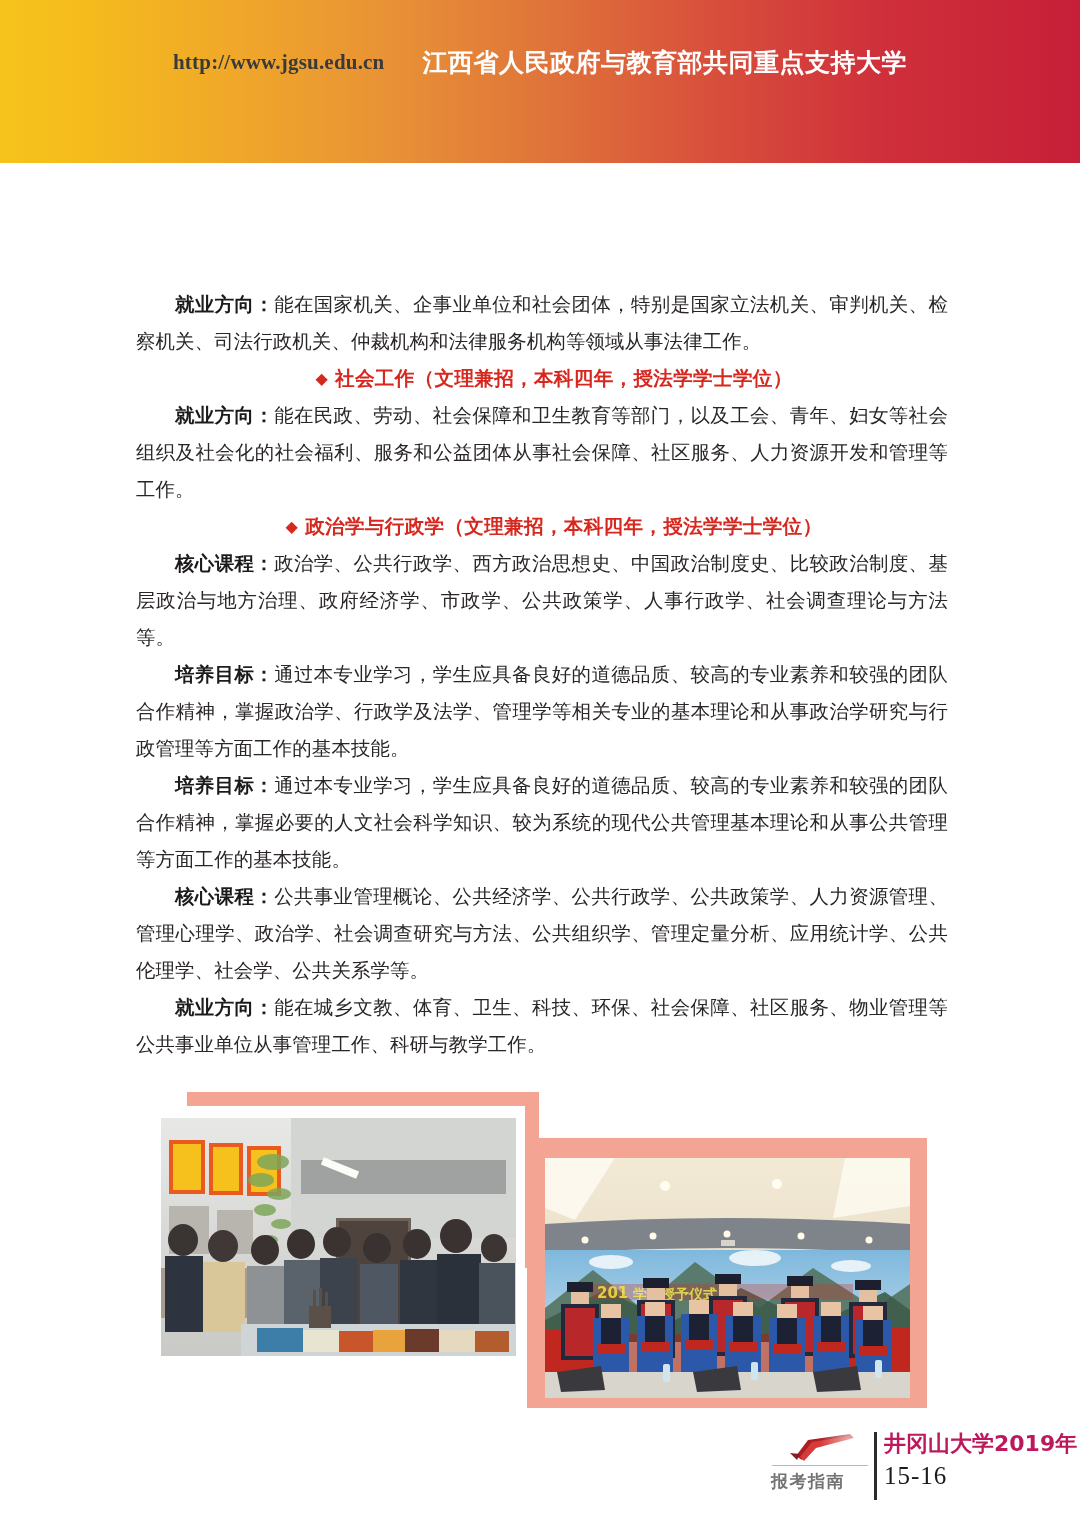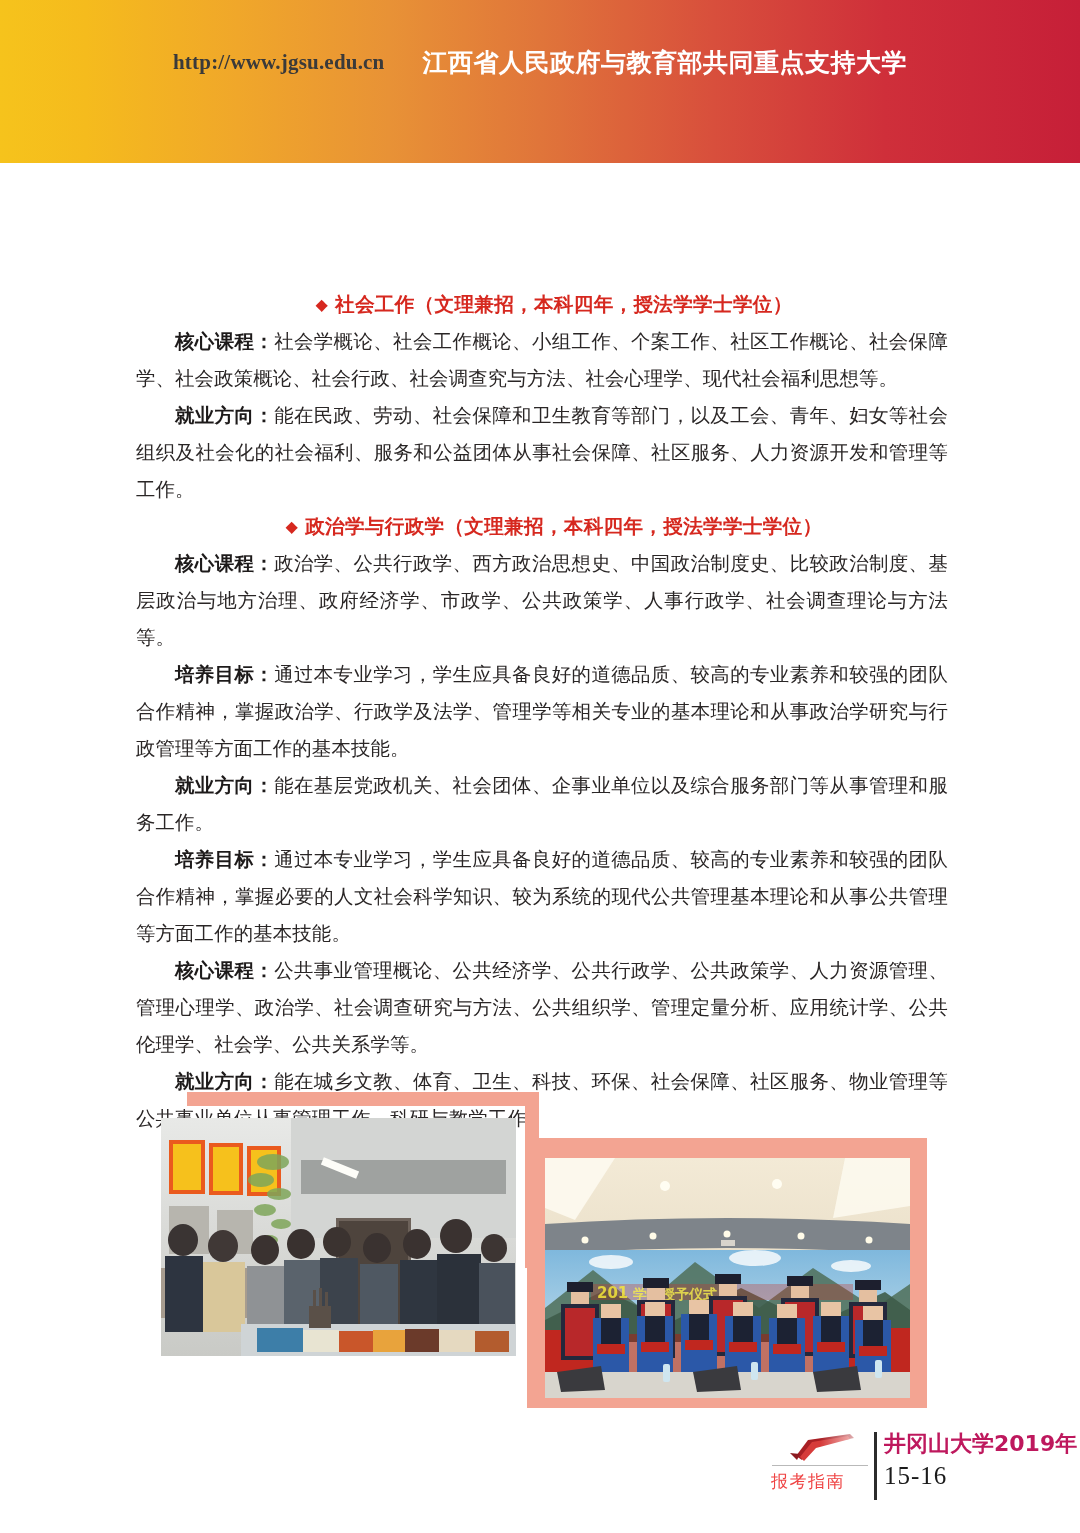--- a/index.html
+++ b/index.html
@@ -154,22 +154,22 @@
     position: absolute;
     left: 2px; top: 33px;
     width: 96px; height: 1px;
     background: #b9b9b9;
   }
   .footer-guide {
     position: absolute;
     left: 1px; top: 38px;
     font-family: "DejaVu Sans", "Liberation Sans", sans-serif;
     font-size: 17px;
-    font-weight: 400;
-    color: #ef4444;
+    font-weight: 700;
+    color: #737373;
     letter-spacing: 1.5px;
     white-space: nowrap;
   }
   .footer-divider {
     position: absolute;
     left: 104px; top: 0px;
     width: 3px; height: 68px;
     background: #2b2b2b;
   }
   .footer-right { position: absolute; left: 114px; top: -2px; }
@@ -195,27 +195,26 @@
 <body>
 
 <div class="header-band">
   <div class="header-inner">
     <span class="header-url">http://www.jgsu.edu.cn</span>
     <span class="header-tagline">江西省人民政府与教育部共同重点支持大学</span>
   </div>
 </div>
 
 <div class="content" id="content-root">
+    <p class="para"><span class="lbl">就业方向</span><span class="lbl">：</span><span>能在国家机关、企事业单位和社会团体，特别是国家立法机关、审判机关、检察机关、司法行政机关、仲裁机构和法律服务机构等领域从事法律工作。</span></p>
     <p class="heading"><span class="dia">◆</span><span>社会工作（文理兼招，本科四年，授法学学士学位）</span></p>
-    <p class="para"><span class="lbl">核心课程</span><span class="lbl">：</span><span>社会学概论、社会工作概论、小组工作、个案工作、社区工作概论、社会保障学、社会政策概论、社会行政、社会调查究与方法、社会心理学、现代社会福利思想等。</span></p>
     <p class="para"><span class="lbl">就业方向</span><span class="lbl">：</span><span>能在民政、劳动、社会保障和卫生教育等部门，以及工会、青年、妇女等社会组织及社会化的社会福利、服务和公益团体从事社会保障、社区服务、人力资源开发和管理等工作。</span></p>
     <p class="heading"><span class="dia">◆</span><span>政治学与行政学（文理兼招，本科四年，授法学学士学位）</span></p>
     <p class="para"><span class="lbl">核心课程</span><span class="lbl">：</span><span>政治学、公共行政学、西方政治思想史、中国政治制度史、比较政治制度、基层政治与地方治理、政府经济学、市政学、公共政策学、人事行政学、社会调查理论与方法等。</span></p>
     <p class="para"><span class="lbl">培养目标</span><span class="lbl">：</span><span>通过本专业学习，学生应具备良好的道德品质、较高的专业素养和较强的团队合作精神，掌握政治学、行政学及法学、管理学等相关专业的基本理论和从事政治学研究与行政管理等方面工作的基本技能。</span></p>
-    <p class="para"><span class="lbl">就业方向</span><span class="lbl">：</span><span>能在基层党政机关、社会团体、企事业单位以及综合服务部门等从事管理和服务工作。</span></p>
     <p class="para"><span class="lbl">培养目标</span><span class="lbl">：</span><span>通过本专业学习，学生应具备良好的道德品质、较高的专业素养和较强的团队合作精神，掌握必要的人文社会科学知识、较为系统的现代公共管理基本理论和从事公共管理等方面工作的基本技能。</span></p>
     <p class="para"><span class="lbl">核心课程</span><span class="lbl">：</span><span>公共事业管理概论、公共经济学、公共行政学、公共政策学、人力资源管理、管理心理学、政治学、社会调查研究与方法、公共组织学、管理定量分析、应用统计学、公共伦理学、社会学、公共关系学等。</span></p>
     <p class="para"><span class="lbl">就业方向</span><span class="lbl">：</span><span>能在城乡文教、体育、卫生、科技、环保、社会保障、社区服务、物业管理等公共事业单位从事管理工作、科研与教学工作。</span></p>
   </div>
 
 <div class="frame-l-top"></div>
 <div class="frame-l-side"></div>
 
 <div class="photo1">
   <svg class="ph-svg" viewBox="0 0 355 238" preserveAspectRatio="none">

